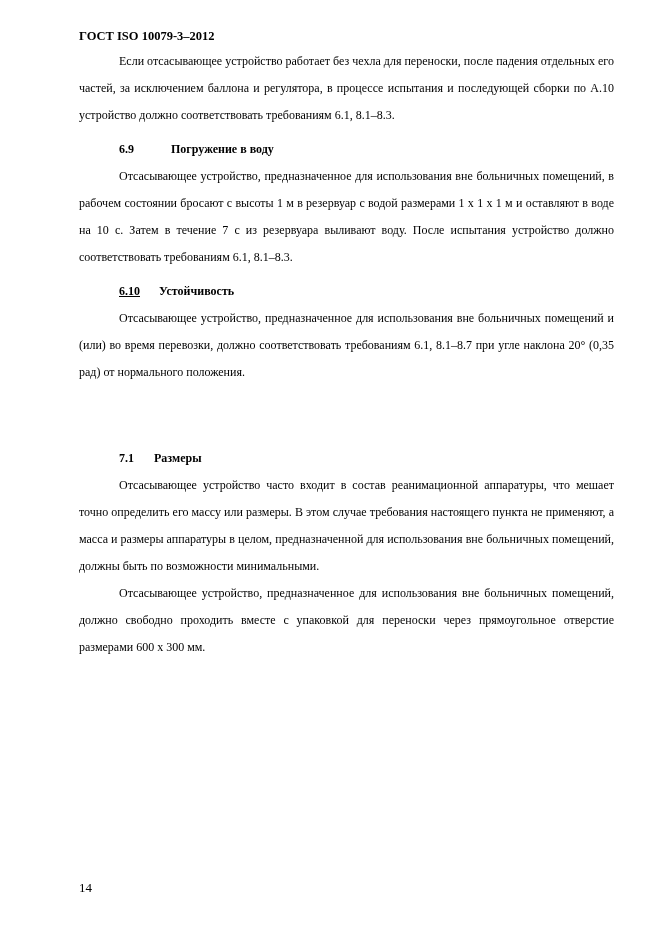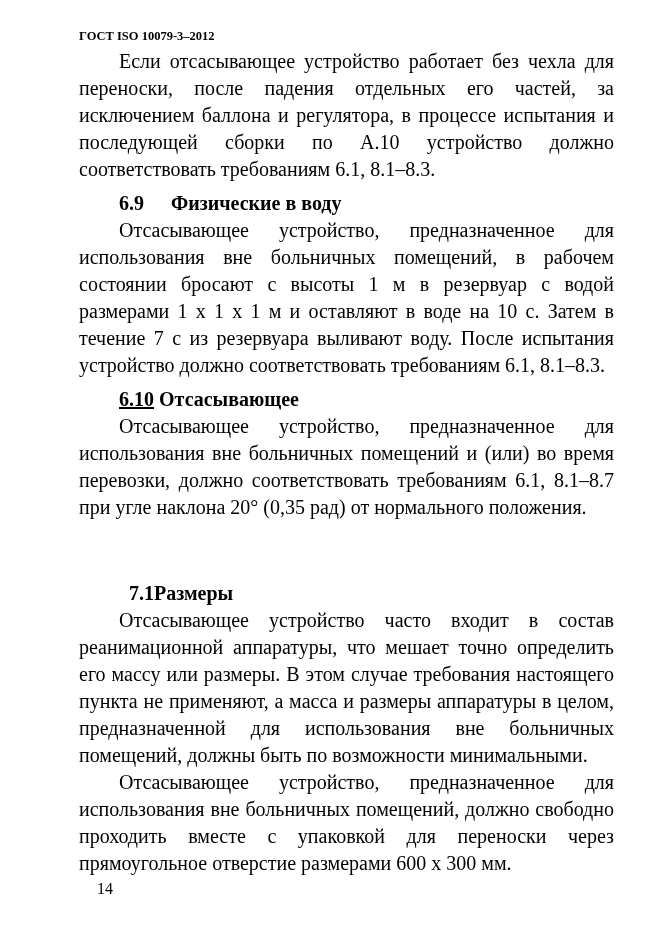--- a/index.html
+++ b/index.html
@@ -1,45 +1,45 @@
 <!DOCTYPE html>
 <html><head>
 <meta charset="utf-8">
 <style>
   html, body { margin: 0; padding: 0; background: #ffffff; }
   body { width: 661px; height: 936px; position: relative; overflow: hidden;
          font-family: "Liberation Serif", "DejaVu Serif", serif; color: #000; }
   .header { position: absolute; left: 79px; top: 29px; font-size: 12.5px; font-weight: bold; text-align: right; }
-  .content { position: absolute; left: 79px; top: 48px; width: 535px; font-size: 20px; line-height: 27px; }
+  .content { position: absolute; left: 79px; top: 48px; width: 535px; font-size: 12px; line-height: 27px; }
   p { margin: 0; text-align: justify; text-indent: 40px; }
   .h { margin: 0; font-weight: bold; padding-left: 40px; }
   .h .num { display: inline-block; margin-top: 7px; }
   .h9 .num { width: 52px; }
   .h10 .num { width: 40px; text-decoration: underline; }
   .h7 .num { width: 24px; }
-  .h71 .num { width: 35px; text-align: right; }
+  .h71 .num { width: 35px; }
   .h72 .num { width: 52px; }
   .gap { height: 26px; }
-  .page-num { position: absolute; left: 97px; top: 880px; font-size: 16px; }
+  .page-num { position: absolute; left: 79px; top: 880px; font-size: 13px; }
 </style>
 </head>
 <body>
 
 <div class="header">ГОСТ ISO 10079-3–2012</div>
 
 <div class="content">
   <p>Если отсасывающее устройство работает без чехла для переноски, после падения отдельных его частей, за исключением баллона и регулятора, в процессе испытания и последующей сборки по А.10 устройство должно соответствовать требованиям 6.1, 8.1–8.3.</p>
 
   <div class="h h9">
-    <span class="num">6.9</span><span>Физические в воду</span>
+    <span class="num">6.9</span><span>Погружение в воду</span>
   </div>
   <p>Отсасывающее устройство, предназначенное для использования вне больничных помещений, в рабочем состоянии бросают с высоты 1 м в резервуар с водой размерами 1 х 1 х 1 м и оставляют в воде на 10 с. Затем в течение 7 с из резервуара выливают воду. После испытания устройство должно соответствовать требованиям 6.1, 8.1–8.3.</p>
 
   <div class="h h10">
-    <span class="num">6.10</span><span>Отсасывающее</span>
+    <span class="num">6.10</span><span>Устойчивость</span>
   </div>
   <p>Отсасывающее устройство, предназначенное для использования вне больничных помещений и (или) во время перевозки, должно соответствовать требованиям 6.1, 8.1–8.7 при угле наклона 20° (0,35 рад) от нормального положения.</p>
 
   <div class="gap"></div>
   <div class="gap"></div>
 
   <div class="h h71">
     <span class="num">7.1</span><span>Размеры</span>
   </div>
   <p>Отсасывающее устройство часто входит в состав реанимационной аппаратуры, что мешает точно определить его массу или размеры. В этом случае требования настоящего пункта не применяют, а масса и размеры аппаратуры в целом, предназначенной для использования вне больничных помещений, должны быть по возможности минимальными.</p>

